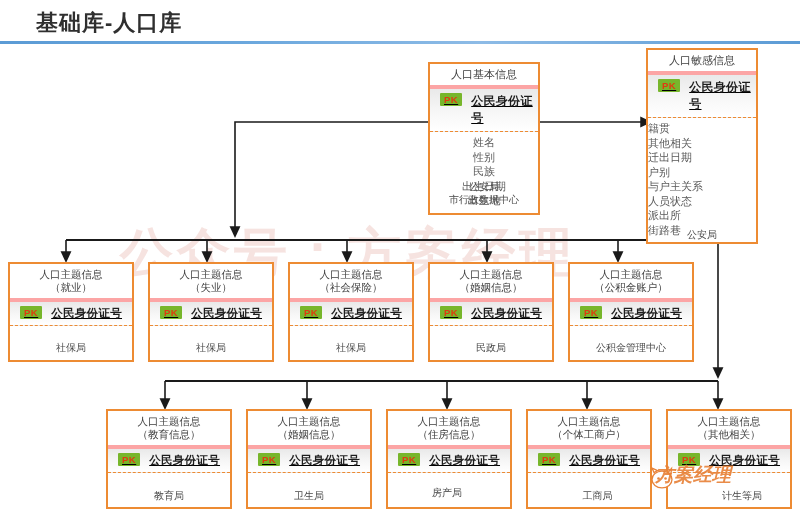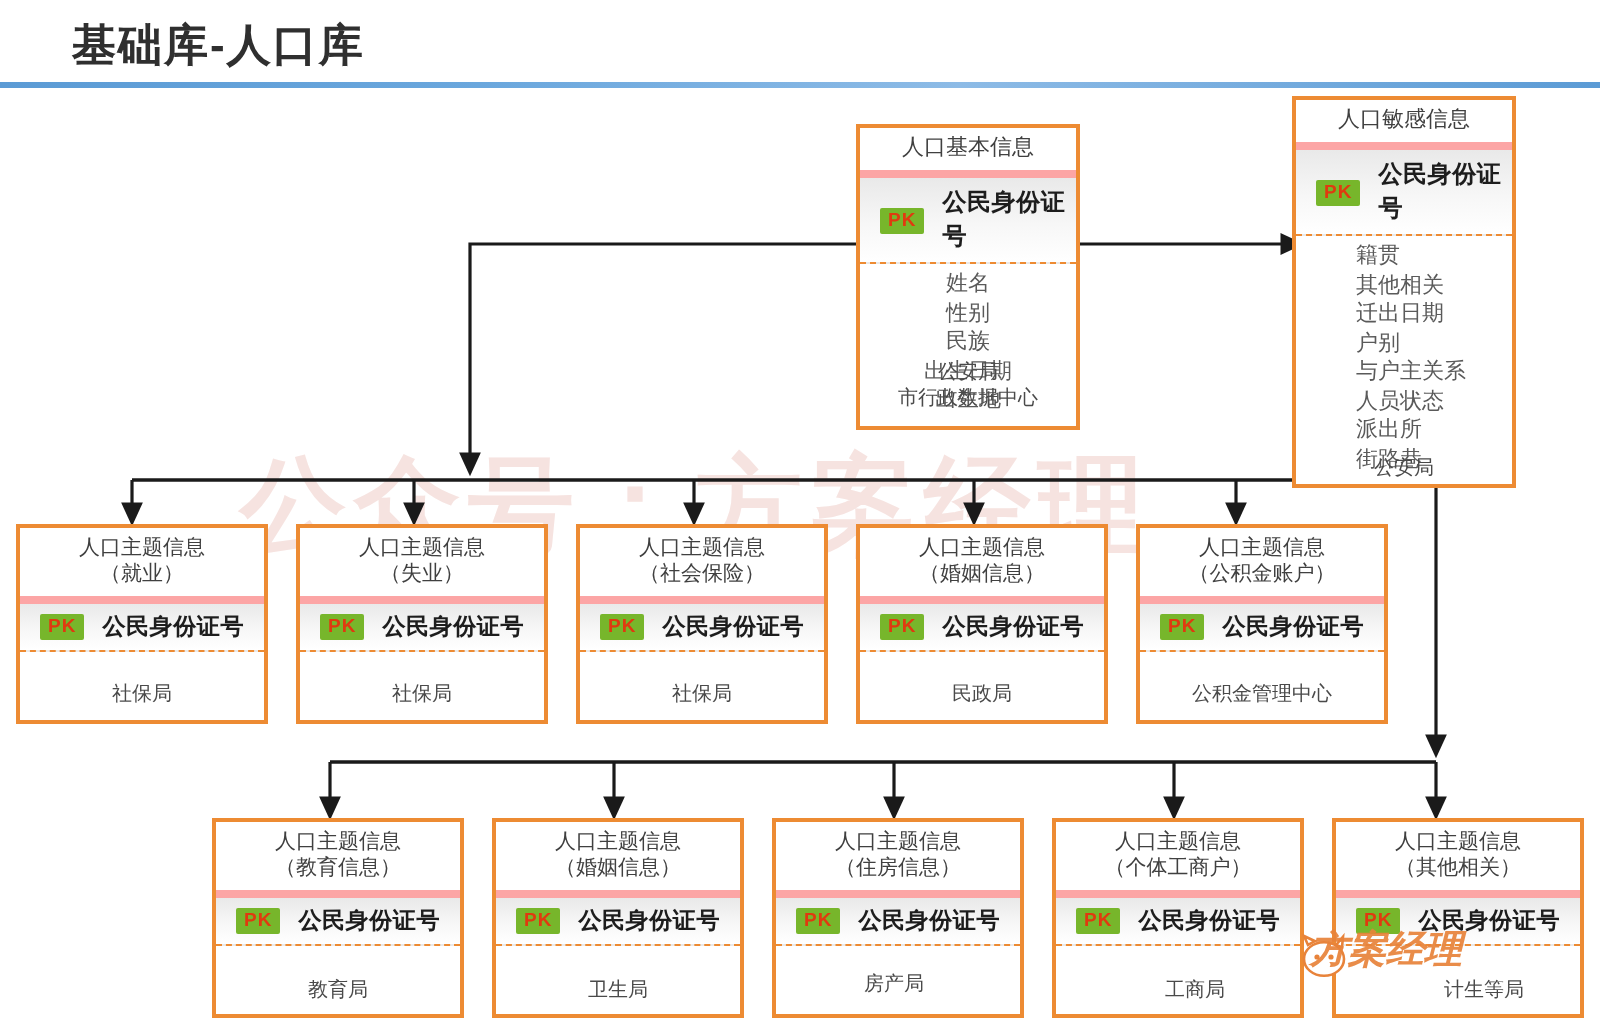--- a/index.html
+++ b/index.html
@@ -37,42 +37,43 @@
   
   .ent{position:absolute;z-index:3;background:#ffffff;
     border:2px solid #ed8b33;box-sizing:border-box;}
   .ent-head{
     border-bottom:4px solid #fca5a5;
     text-align:center;color:#404040;font-size:10.5px;line-height:13px;
     padding:4px 2px 4px;background:#fff;
   }
   .ent-head .l2{display:block;}
   .pk-row{
-    display:flex;align-items:center;gap:9px;padding:4px 0 4px 10px;
+    display:flex;align-items:flex-start;gap:9px;padding:4px 0 4px 10px;
     background:linear-gradient(to bottom,#e9e9e9 0%,#f7f7f7 55%,#ffffff 100%);
     border-bottom:1px dashed #ed8b33;
+    text-decoration:underline;
   }
   .pk-badge{
     background:#77b62b;color:#e03a10;font-size:9.5px;font-weight:bold;
     line-height:11px;padding:1px 4px;letter-spacing:.5px;border-radius:1px;
   }
   .pk-name{font-size:11.5px;font-weight:bold;color:#1d1d1d;letter-spacing:.3px;}
   .ent-body{padding:3px 0 5px;}
   .field{font-size:11px;color:#5a5a5a;line-height:14.5px;text-align:center;}
   .ent-body.empty{height:26px;}
   .caption{
     position:absolute;z-index:3;text-align:center;color:#4a4a4a;
     font-size:10px;line-height:13px;white-space:nowrap;
   }
 
   
   #box-basic .ent-head{font-size:11px;}
   #box-basic .pk-name,#box-sensitive .pk-name{font-size:12px;}
   #box-sensitive .ent-head{font-size:11px;}
-  #box-sensitive .field{text-align:left;padding-left:30px;}
+  #box-sensitive .field{text-align:left;}
 </style>
 </head>
 <body>
 
 <div id="stage">
 
   <div class="title-bar">
     <div class="title-text">基础库-人口库</div>
     <div class="title-rule"></div>
   </div>

